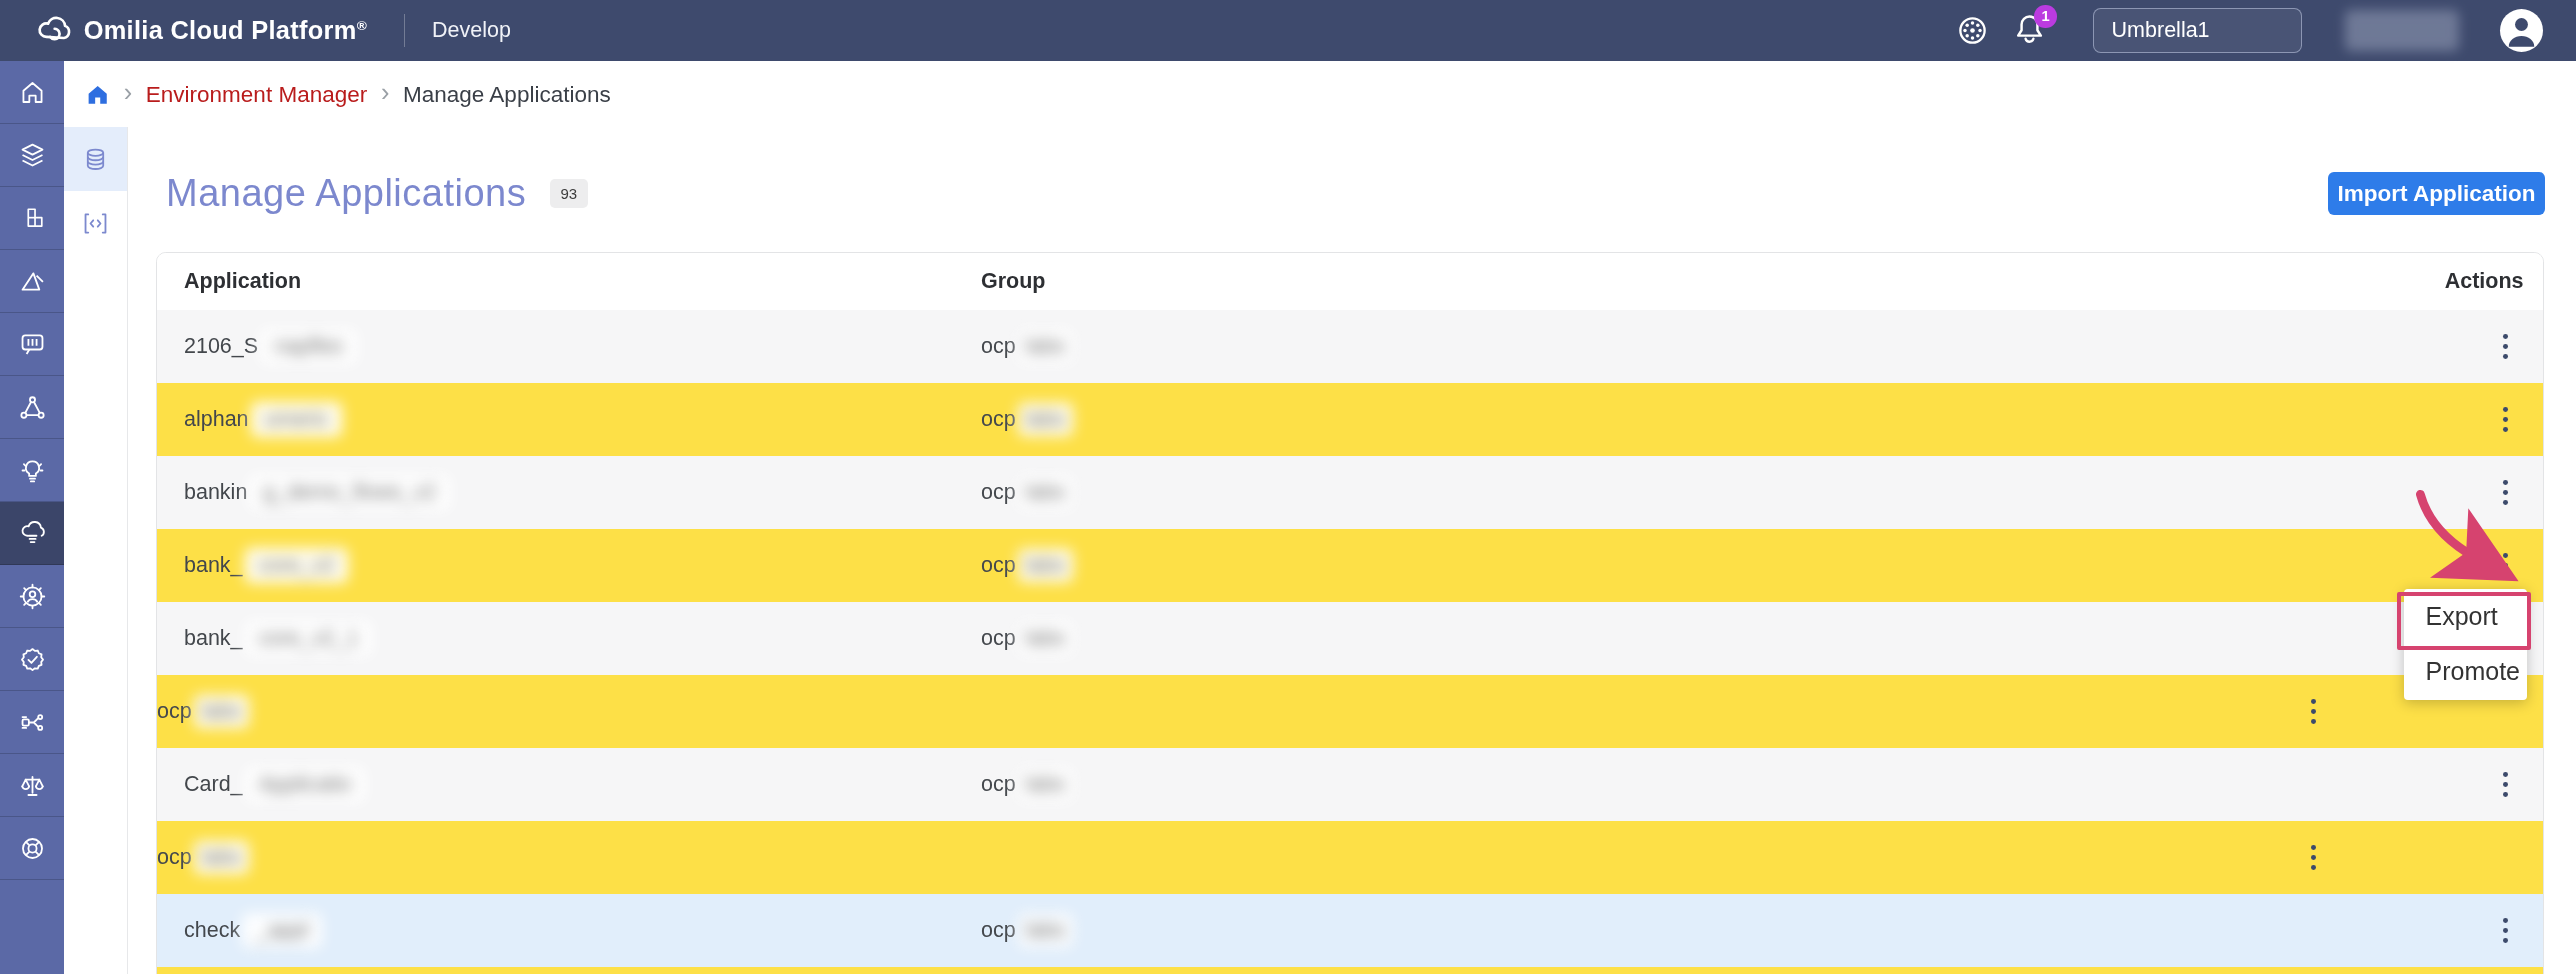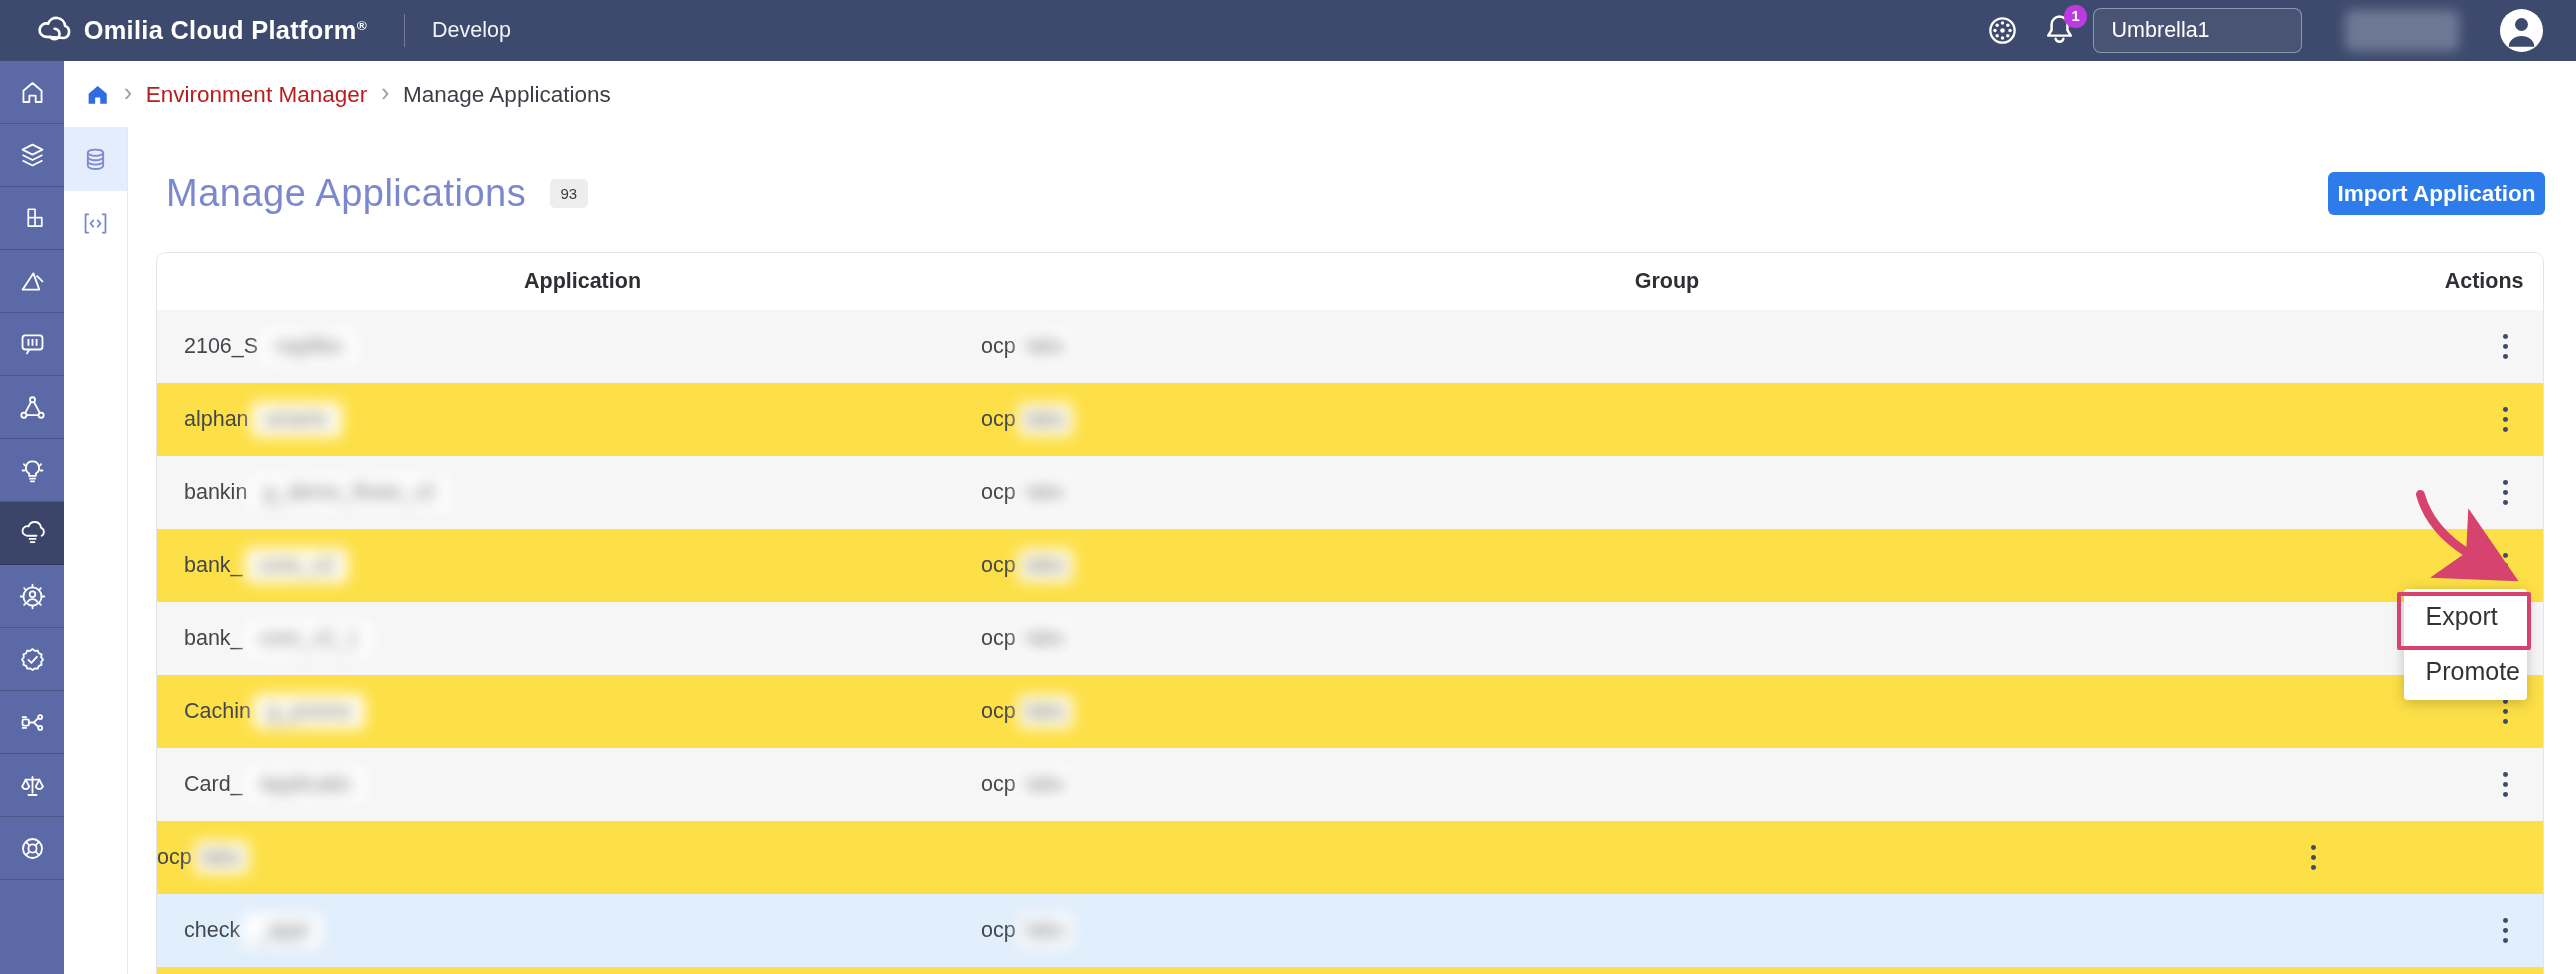--- a/index.html
+++ b/index.html
@@ -9,21 +9,21 @@
   
   .topbar { position:absolute; left:0; top:0; width:2576px; height:61px; background:#3e4a6d; display:flex; align-items:center; z-index:30; }
   .brand-wrap { display:flex; align-items:center; margin-left:35px; gap:11.7px; }
   .brand { color:#fff; font-size:25.4px; font-weight:bold; letter-spacing:0.3px; }
   .brand sup { font-size:13.7px; }
   .tb-divider { width:1px; height:33px; background:rgba(255,255,255,0.28); margin-left:37px; }
   .tb-section { color:#f0f2f7; font-size:21.5px; margin-left:27px; font-weight:400; }
   .tb-right { margin-left:auto; display:flex; align-items:center; margin-right:33px; gap:0; }
   .tb-iconbtn { width:43px; height:43px; display:flex; align-items:center; justify-content:center; cursor:pointer; position:relative; }
   .badge { position:absolute; top:-3.9px; right:-5.9px; width:22.5px; height:22.5px; border-radius:50%; background:#bb3be0; color:#fff; font-size:14.7px; font-weight:bold; display:flex; align-items:center; justify-content:center; }
-  .tenant { margin-left:12px; width:209px; height:45px; border:1.5px solid rgba(196,205,231,0.55); background:rgba(255,255,255,0.06); border-radius:7.8px; color:#fff; font-size:21.5px; display:flex; align-items:center; padding-left:17.6px; cursor:pointer; }
+  .tenant { margin-left:42px; width:209px; height:45px; border:1.5px solid rgba(196,205,231,0.55); background:rgba(255,255,255,0.06); border-radius:7.8px; color:#fff; font-size:21.5px; display:flex; align-items:center; padding-left:17.6px; cursor:pointer; }
   .tb-blur { margin-left:43px; width:114px; height:41px; border-radius:5.9px; background:#aab2c9; opacity:0.45; filter:blur(5.9px); }
   .avatar { margin-left:41px; width:43px; height:43px; border-radius:50%; background:#fff; overflow:hidden; display:flex; align-items:flex-end; justify-content:center; cursor:pointer; }
 
   
   .sidebar { position:absolute; left:0; top:61px; width:64px; height:914px; background:#5b69a6; z-index:20; }
   .sb-item { width:64px; height:63px; display:flex; align-items:center; justify-content:center; border-bottom:1px solid rgba(0,0,0,0.18); cursor:pointer; }
   .sb-item.active { background:#3b4569; }
   .subbar { position:absolute; left:64px; top:127px; width:64px; height:848px; background:#fff; border-right:1px solid #e7e8ea; z-index:15; }
   .sub-item { width:63px; height:64px; display:flex; align-items:center; justify-content:center; cursor:pointer; color:#7c89ce; }
   .sub-item.active { background:#e4edfb; }
@@ -36,21 +36,21 @@
 
   
   .main { position:absolute; left:127px; top:127px; width:2449px; height:848px; background:#fff; overflow:hidden; }
   .title-row { position:absolute; left:39px; right:31px; top:45px; display:flex; align-items:center; }
   .page-title { font-size:38px; font-weight:500; color:#7c88ce; letter-spacing:0.5px; }
   .count-badge { margin-left:23.5px; background:#ededee; border-radius:4.9px; padding:5.9px 10.8px; font-size:15px; color:#3c3c3c; }
   .import-btn { margin-left:auto; width:217px; height:43px; background:#2e7ce9; border:none; border-radius:5.9px; color:#fff; font-size:22.5px; font-weight:600; font-family:"Liberation Sans",sans-serif; cursor:pointer; display:flex; align-items:center; justify-content:center; }
 
   .card { position:absolute; left:29px; top:125px; width:2388px; height:763px; background:#fff; border:1px solid #e3e4e6; border-radius:9.8px; overflow:hidden; }
   .thead { height:57px; display:grid; grid-template-columns:824px 1372px 192px; align-items:center; background:#fff; }
-  .th { font-size:21.5px; font-weight:600; color:#2d2f33;text-align:center; }
+  .th { font-size:21.5px; font-weight:600; color:#2d2f33; }
   .th.c1 { padding-left:27px; }
   .th.c3 { text-align:right; padding-right:21.5px; }
   .trow { height:73px; display:grid; grid-template-columns:824px 1372px 192px; align-items:center; }
   .trow.odd { background:#f6f6f7; }
   .trow.even { background:#fde047; }
   .trow.hl { background:#e1eefb; }
   .td { font-size:21.5px; color:#43474c; display:flex; align-items:center; }
   .td.c1 { padding-left:27px; }
   .td.c3 { justify-content:flex-end; padding-right:29px; }
   .redact { filter:blur(6.9px); background:rgba(255,255,255,0.92); color:#6f6f6f; padding:4.9px 13.7px; border-radius:5.9px; margin-left:2px; white-space:nowrap; }
@@ -338,24 +338,20 @@
           </div>
         <div class="td c3">
             <div class="kebab">
               <i></i>
               <i></i>
               <i></i>
             </div>
           </div>
       </div>
       <div class="trow even">
-        <div class="td c1">
-            <span>Cachin</span>
-            <span class="redact">g_promo</span>
-          </div>
         <div class="td c2">
             <span>ocp</span>
             <span class="redact g">labs</span>
           </div>
         <div class="td c3">
             <div class="kebab">
               <i></i>
               <i></i>
               <i></i>
             </div>

